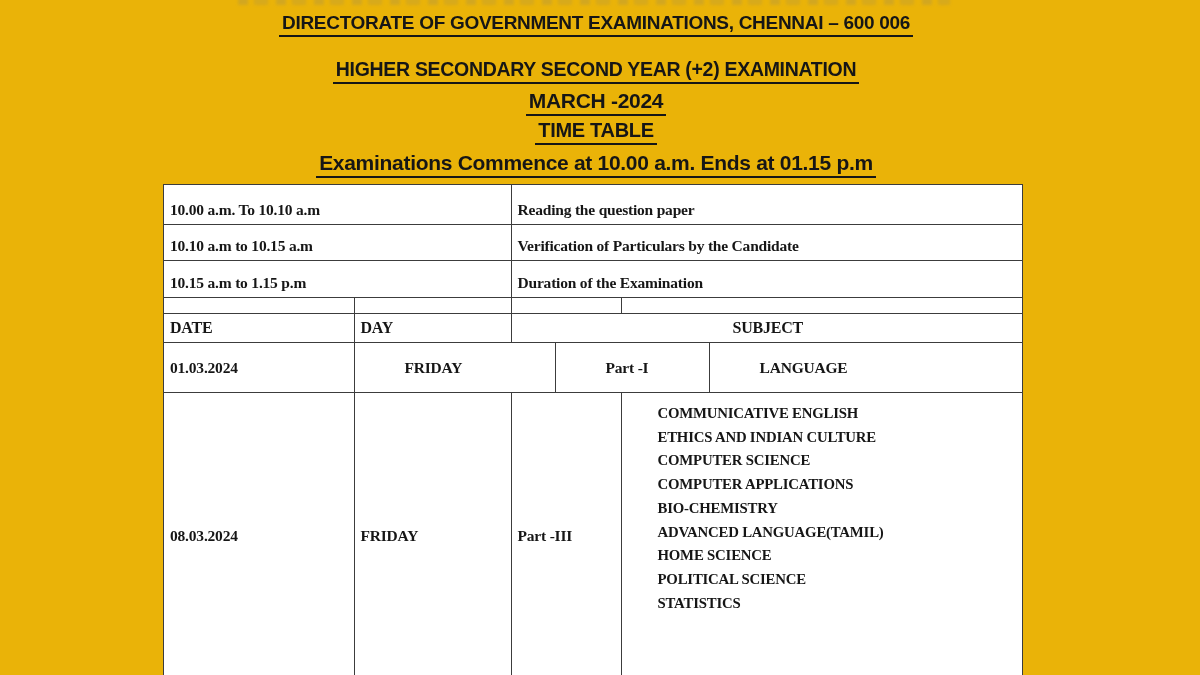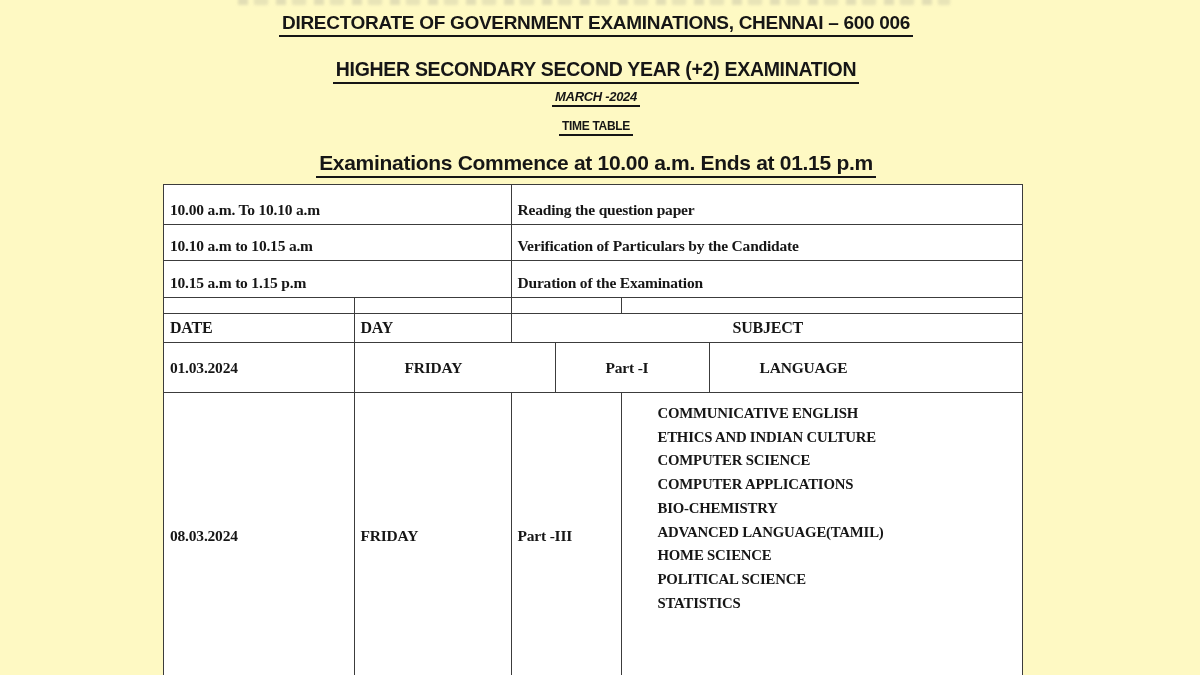--- a/index.html
+++ b/index.html
@@ -9,21 +9,21 @@
   html,body{margin:0;padding:0;}
   body{
     width:1200px;height:675px;
     background:#ffffff;
     overflow:hidden;
     position:relative;
     font-family:"Liberation Sans","DejaVu Sans",sans-serif;
     color:var(--ink);
     -webkit-font-smoothing:antialiased;
   }
-  .doc{position:absolute;inset:0;background:#fef9c3;}
+  .doc{position:absolute;inset:0;background:#eab308;}
 
   
   .top-smudge{
     position:absolute;top:-3px;left:238px;width:712px;height:8px;
     background:repeating-linear-gradient(90deg,
       rgba(120,120,125,.38) 0 10px, rgba(255,255,255,0) 10px 16px,
       rgba(120,120,125,.30) 16px 30px, rgba(255,255,255,0) 30px 38px);
     filter:blur(1.6px);
     opacity:.55;
   }
@@ -33,22 +33,22 @@
     text-align:center;font-weight:700;letter-spacing:-0.3px;
     white-space:nowrap;
   }
   .hdr span{
     display:inline-block;
     border-bottom:2.5px solid var(--ink);
     padding:0 3px 1px 3px;
   }
   .h1{top:12px;font-size:19px;}
   .h2{top:58px;font-size:19.5px;}
-  .h3{top:89px;font-size:13px;font-style:italic;}
-  .h4{top:119px;font-size:12px;}
+  .h3{top:89px;font-size:21px;}
+  .h4{top:119px;font-size:20px;}
   .h5{top:151px;font-size:21px;}
 
   
   .tbl{
     position:absolute;left:163px;top:184px;width:860px;height:553px;
     border:1.5px solid var(--line);
     box-sizing:border-box;
     display:flex;flex-direction:column;
     background:#fff;
   }

